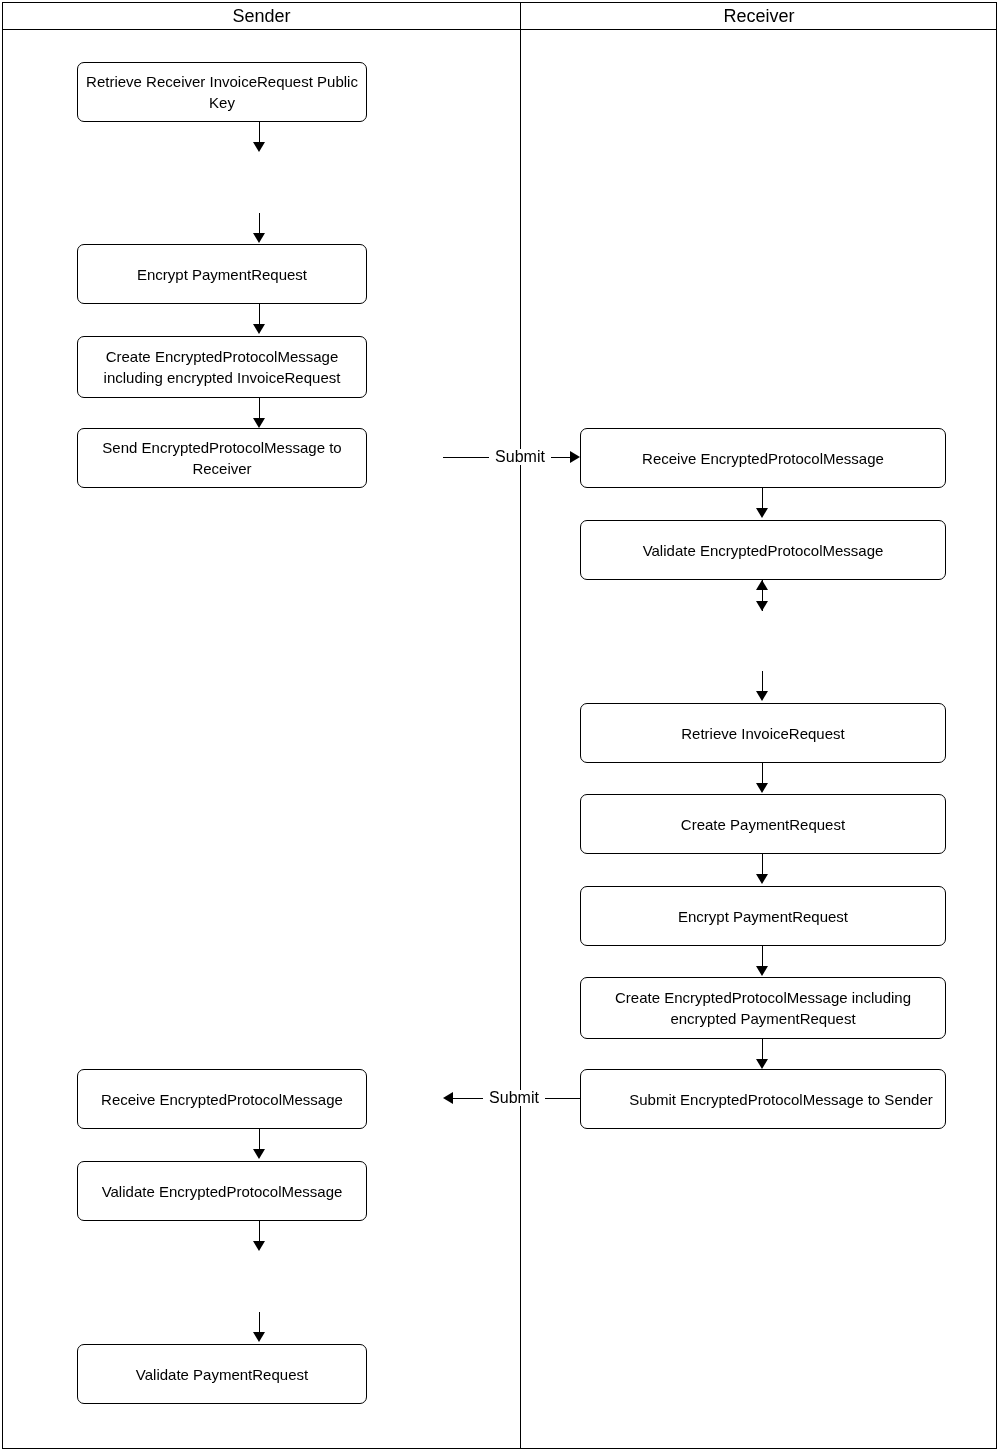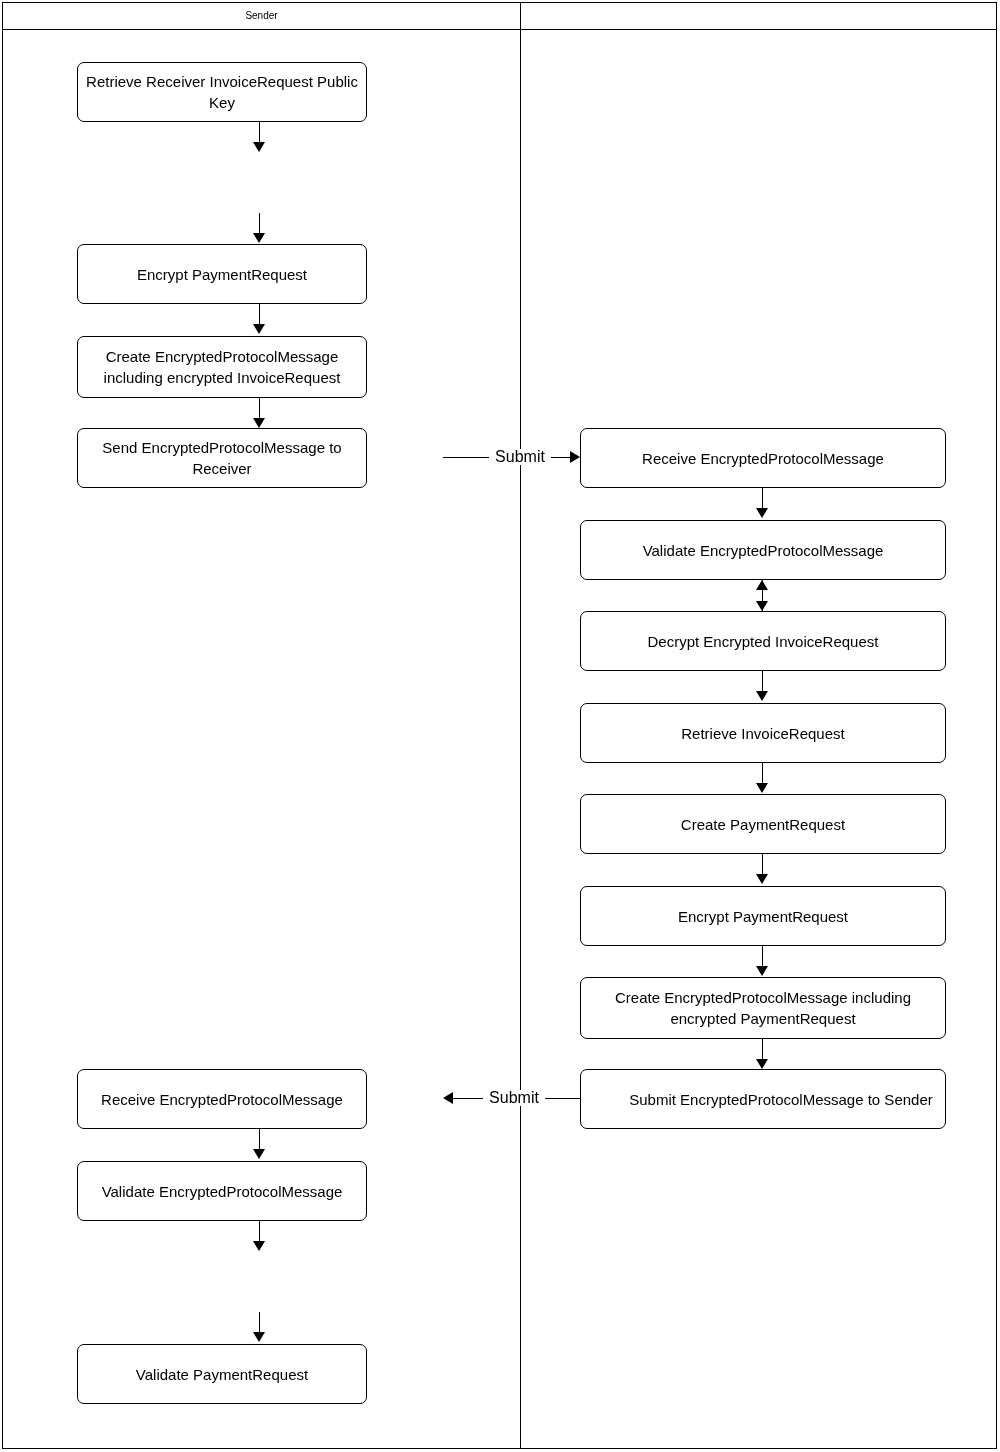--- a/index.html
+++ b/index.html
@@ -41,21 +41,21 @@
     height: 28px;
     border-bottom: 1.5px solid #000000;
     box-sizing: border-box;
   }
   .lane-header {
     position: absolute;
     top: 0;
     height: 44px;
     line-height: 28px;
     text-align: center;
-    font-size: 10px;
+    font-size: 18px;
     color: #000000;
     white-space: nowrap;
   }
   .lane-header.sender   { left: 0px;   width: 519px; }
   .lane-header.receiver { left: 519px; width: 476px; }
 
   
   .lane-divider {
     position: absolute;
     left: 520px;
@@ -135,20 +135,21 @@
 </style>
 </head>
 <body>
 
 <div id="diagram">
 
   <div class="frame"></div>
 
   <div class="header-row">
     <div class="lane-header sender">Sender</div>
+    <div class="lane-header receiver">Receiver</div>
   </div>
 
   <div class="lane-divider"></div>
 
   <div class="node sender" style="top:62px;  height:60px;">Retrieve Receiver InvoiceRequest Public Key</div>
 
   <div class="vline" style="left:259px; top:122px; height:22px;"></div>
   <div class="arrowhead down" style="left:253px; top:142px;"></div>
 
 
@@ -175,21 +176,20 @@
 
   <div class="vline" style="left:762px; top:488px; height:22px;"></div>
   <div class="arrowhead down" style="left:756px; top:508px;"></div>
 
   <div class="node receiver" style="top:520px; height:60px;">Validate EncryptedProtocolMessage</div>
 
   <div class="vline" style="left:762px; top:580px; height:31px;"></div>
   <div class="arrowhead up" style="left:756px; top:580px;"></div>
   <div class="arrowhead down" style="left:756px; top:601px;"></div>
 
-  <div class="node receiver" style="top:611px; height:60px;">Decrypt Encrypted InvoiceRequest</div>
 
   <div class="vline" style="left:762px; top:671px; height:22px;"></div>
   <div class="arrowhead down" style="left:756px; top:691px;"></div>
 
   <div class="node receiver" style="top:703px; height:60px;">Retrieve InvoiceRequest</div>
 
   <div class="vline" style="left:762px; top:763px; height:22px;"></div>
   <div class="arrowhead down" style="left:756px; top:783px;"></div>
 
   <div class="node receiver" style="top:794px; height:60px;">Create PaymentRequest</div>

